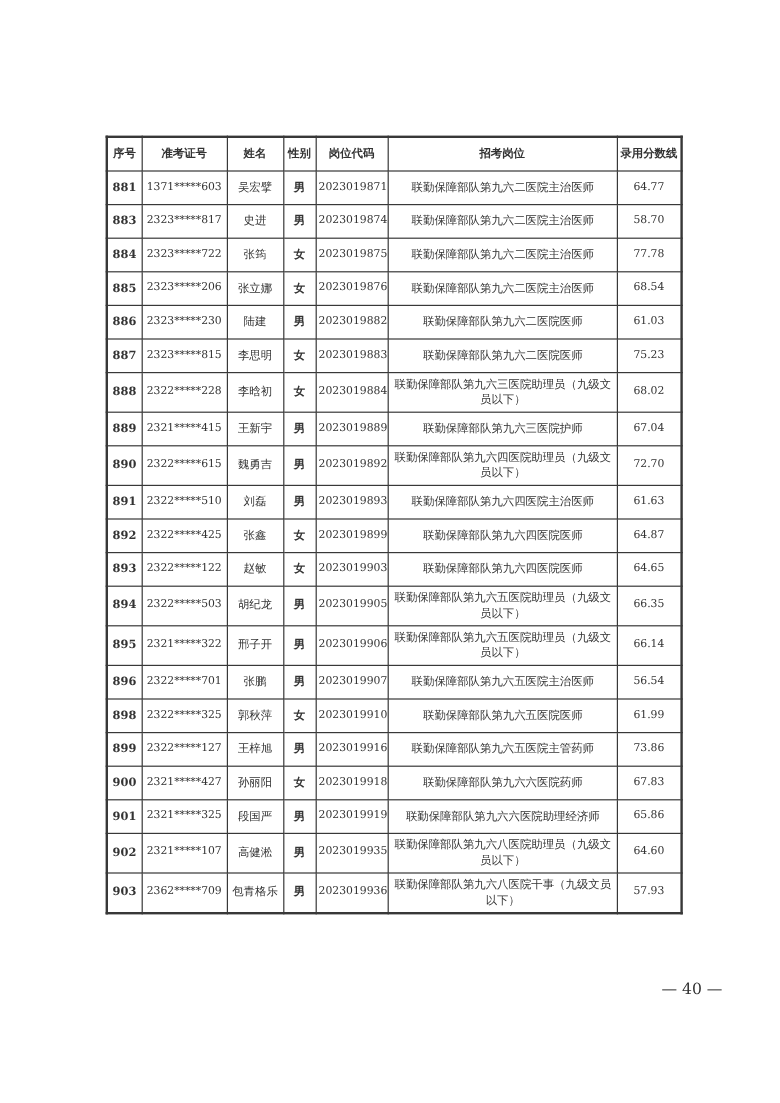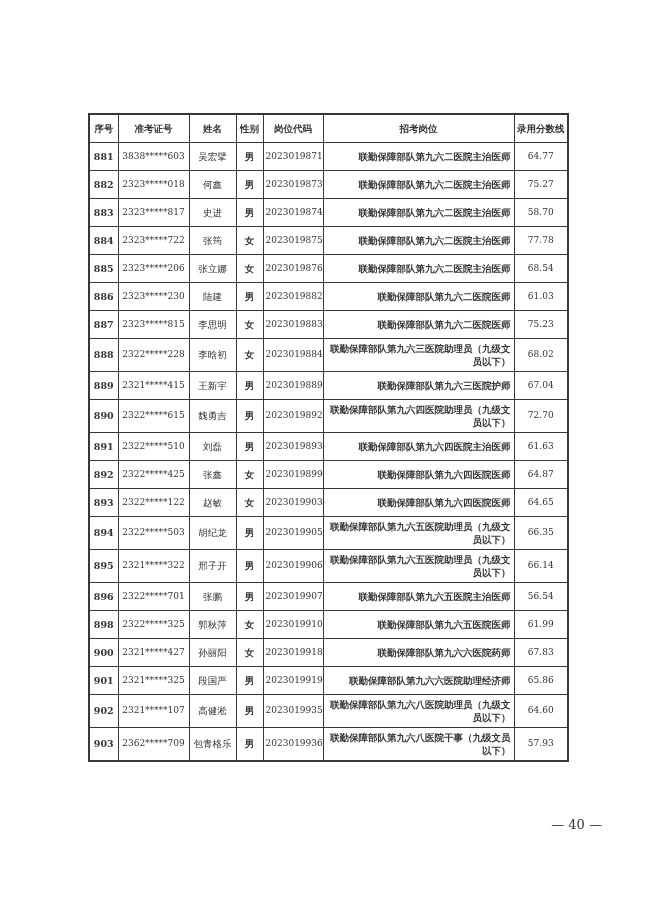--- a/index.html
+++ b/index.html
@@ -34,24 +34,23 @@
     overflow: hidden;
   }
   .score-table th {
     font-weight: bold;
     height: 28px;
   }
   .score-table td { height: 28px; }
   td.col-seq, td.col-gender { letter-spacing: 0; font-weight: bold; }
   td.col-ticket, td.col-code, td.col-score { white-space: nowrap; font-size: 9px; }
   td.col-position {
-    text-align: right;
+    text-align: center;
     padding-left: 4px;
     padding-right: 3px;
-    font-weight: bold;
   }
   .footer-pageno {
     position: absolute;
     left: 518px;
     top: 817px;
     width: 84px;
     text-align: right;
     font-size: 13px;
     color: #333333;
     white-space: nowrap;
@@ -79,35 +78,26 @@
         <th>姓名</th>
         <th>性别</th>
         <th>岗位代码</th>
         <th>招考岗位</th>
         <th>录用分数线</th>
       </tr>
     </thead>
     <tbody>
         <tr>
           <td class="col-seq">881</td>
-          <td class="col-ticket">3838*****603</td>
+          <td class="col-ticket">1371*****603</td>
           <td class="col-name">吴宏擘</td>
           <td class="col-gender">男</td>
           <td class="col-code">2023019871</td>
           <td class="col-position">联勤保障部队第九六二医院主治医师</td>
           <td class="col-score">64.77</td>
-        </tr>
-        <tr>
-          <td class="col-seq">882</td>
-          <td class="col-ticket">2323*****018</td>
-          <td class="col-name">何鑫</td>
-          <td class="col-gender">男</td>
-          <td class="col-code">2023019873</td>
-          <td class="col-position">联勤保障部队第九六二医院主治医师</td>
-          <td class="col-score">75.27</td>
         </tr>
         <tr>
           <td class="col-seq">883</td>
           <td class="col-ticket">2323*****817</td>
           <td class="col-name">史进</td>
           <td class="col-gender">男</td>
           <td class="col-code">2023019874</td>
           <td class="col-position">联勤保障部队第九六二医院主治医师</td>
           <td class="col-score">58.70</td>
         </tr>
@@ -231,20 +221,29 @@
         <tr>
           <td class="col-seq">898</td>
           <td class="col-ticket">2322*****325</td>
           <td class="col-name">郭秋萍</td>
           <td class="col-gender">女</td>
           <td class="col-code">2023019910</td>
           <td class="col-position">联勤保障部队第九六五医院医师</td>
           <td class="col-score">61.99</td>
         </tr>
         <tr>
+          <td class="col-seq">899</td>
+          <td class="col-ticket">2322*****127</td>
+          <td class="col-name">王梓旭</td>
+          <td class="col-gender">男</td>
+          <td class="col-code">2023019916</td>
+          <td class="col-position">联勤保障部队第九六五医院主管药师</td>
+          <td class="col-score">73.86</td>
+        </tr>
+        <tr>
           <td class="col-seq">900</td>
           <td class="col-ticket">2321*****427</td>
           <td class="col-name">孙丽阳</td>
           <td class="col-gender">女</td>
           <td class="col-code">2023019918</td>
           <td class="col-position">联勤保障部队第九六六医院药师</td>
           <td class="col-score">67.83</td>
         </tr>
         <tr>
           <td class="col-seq">901</td>

